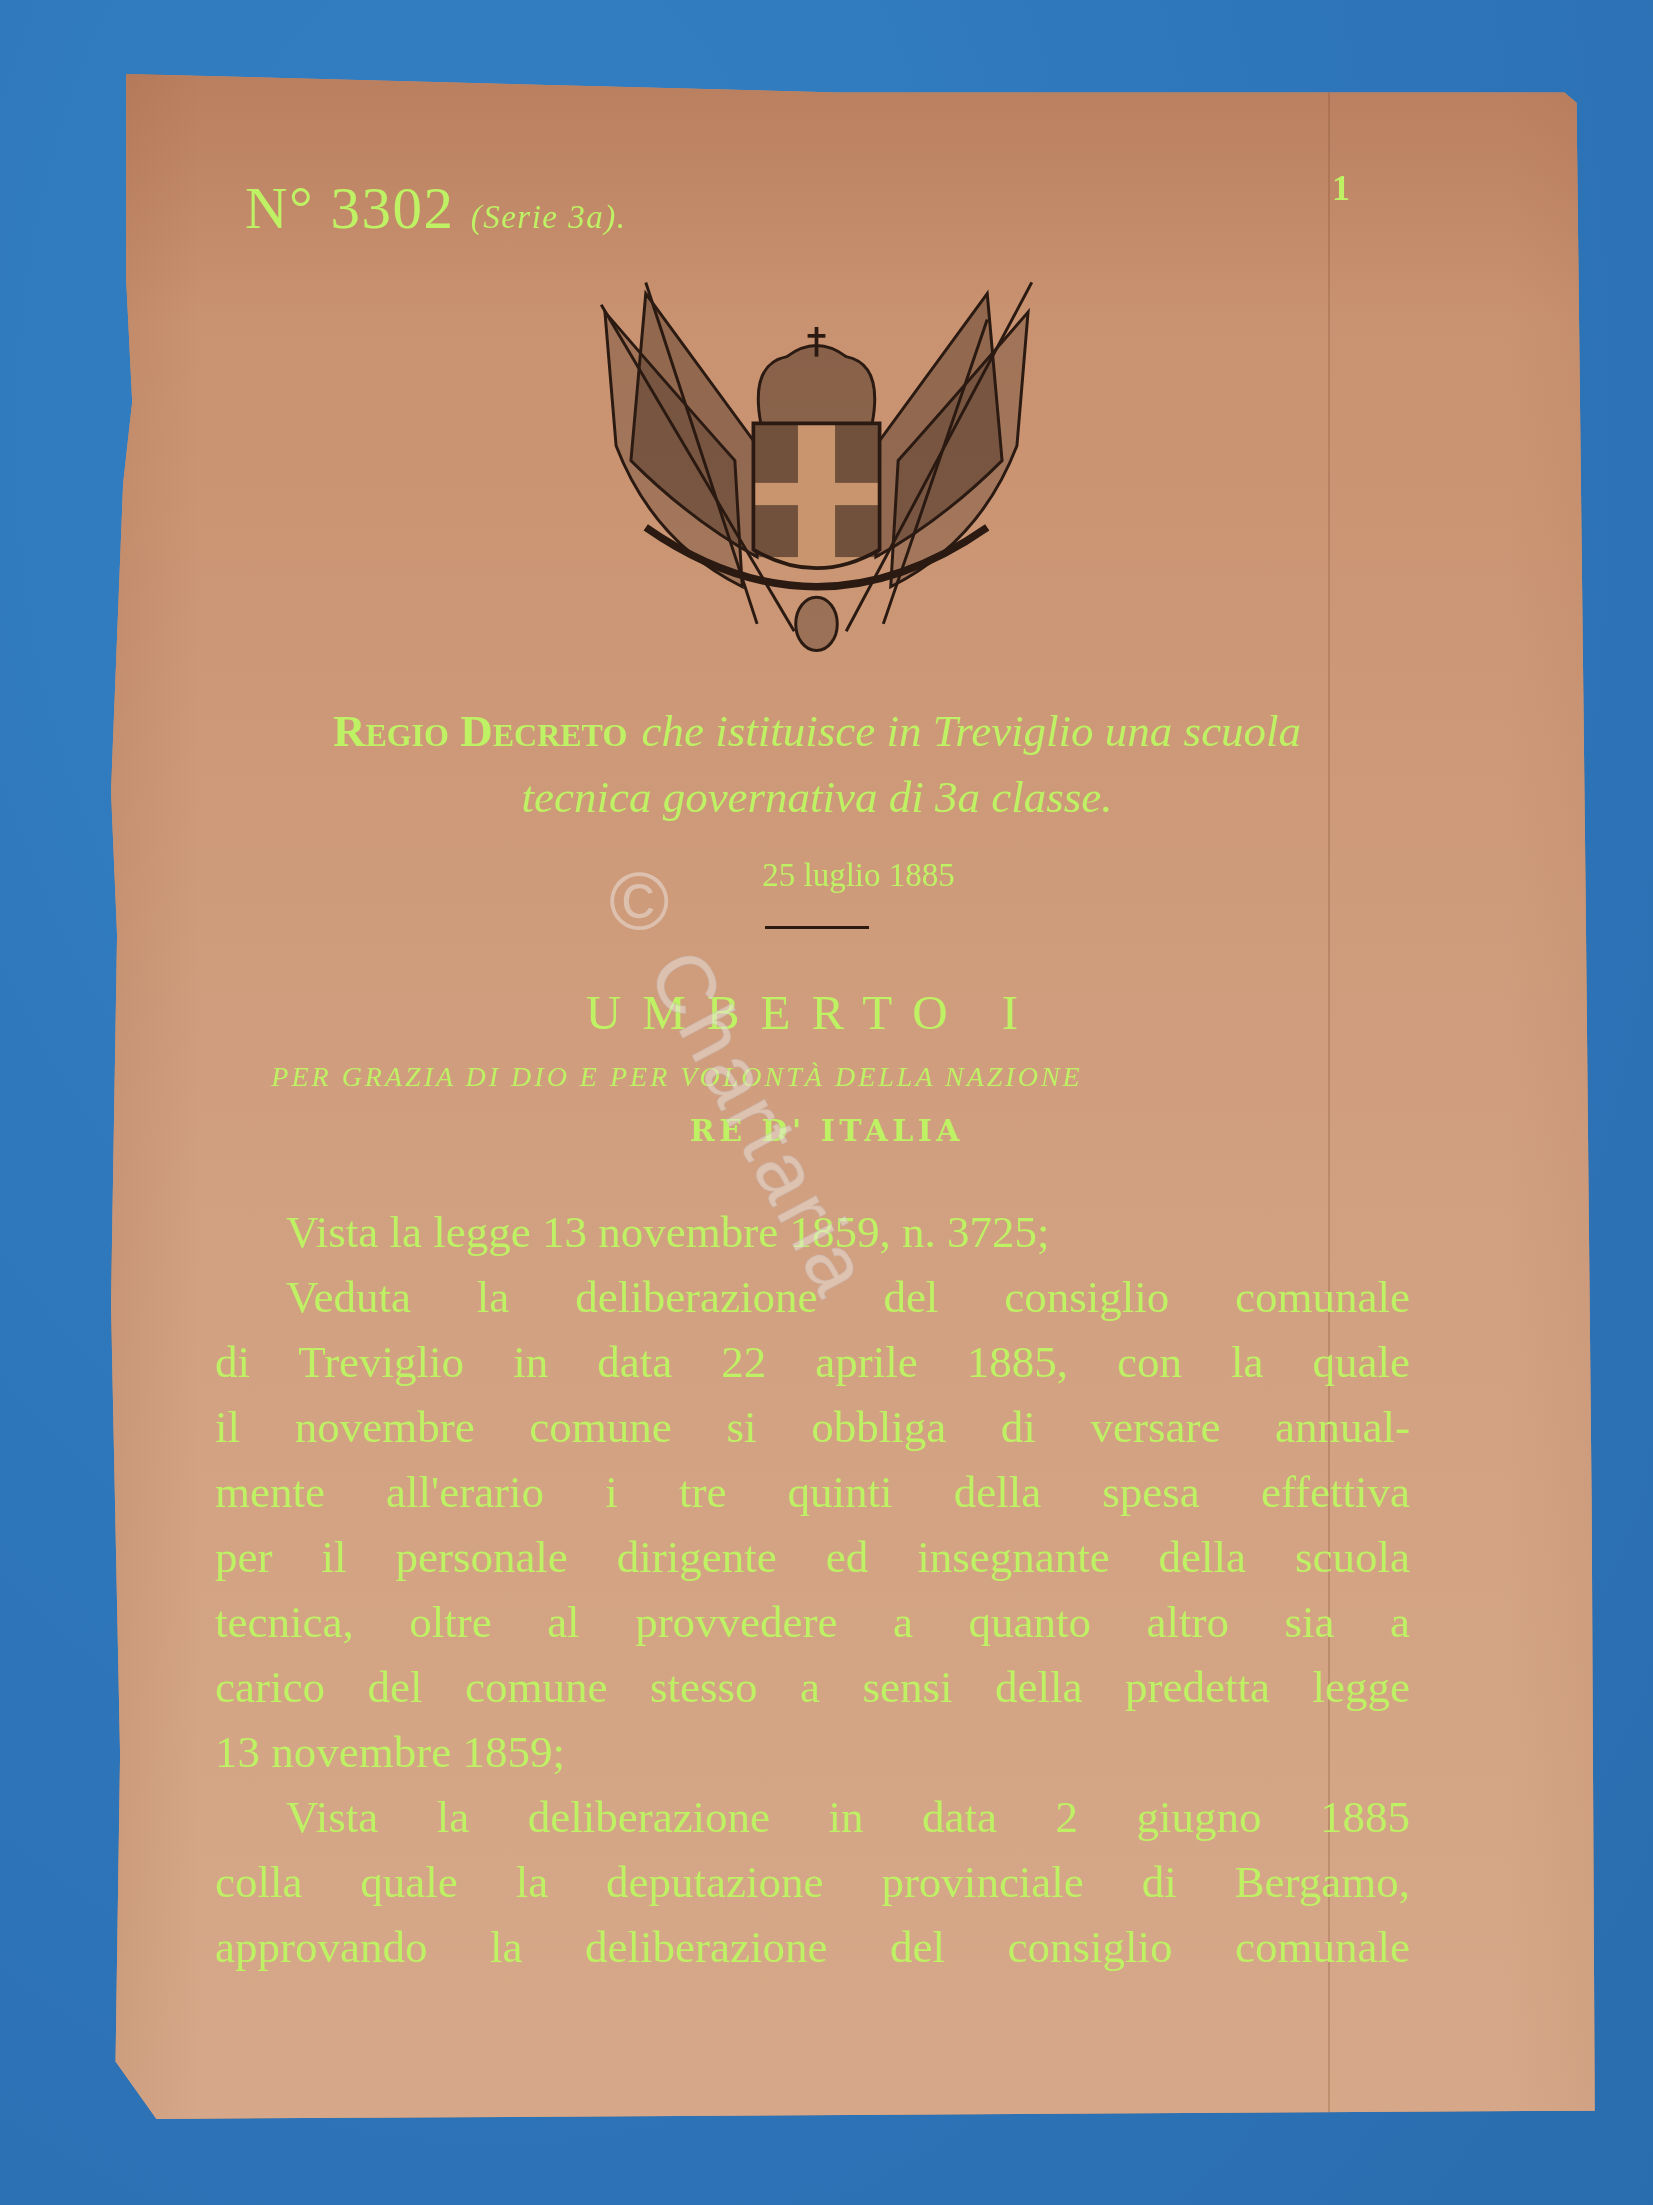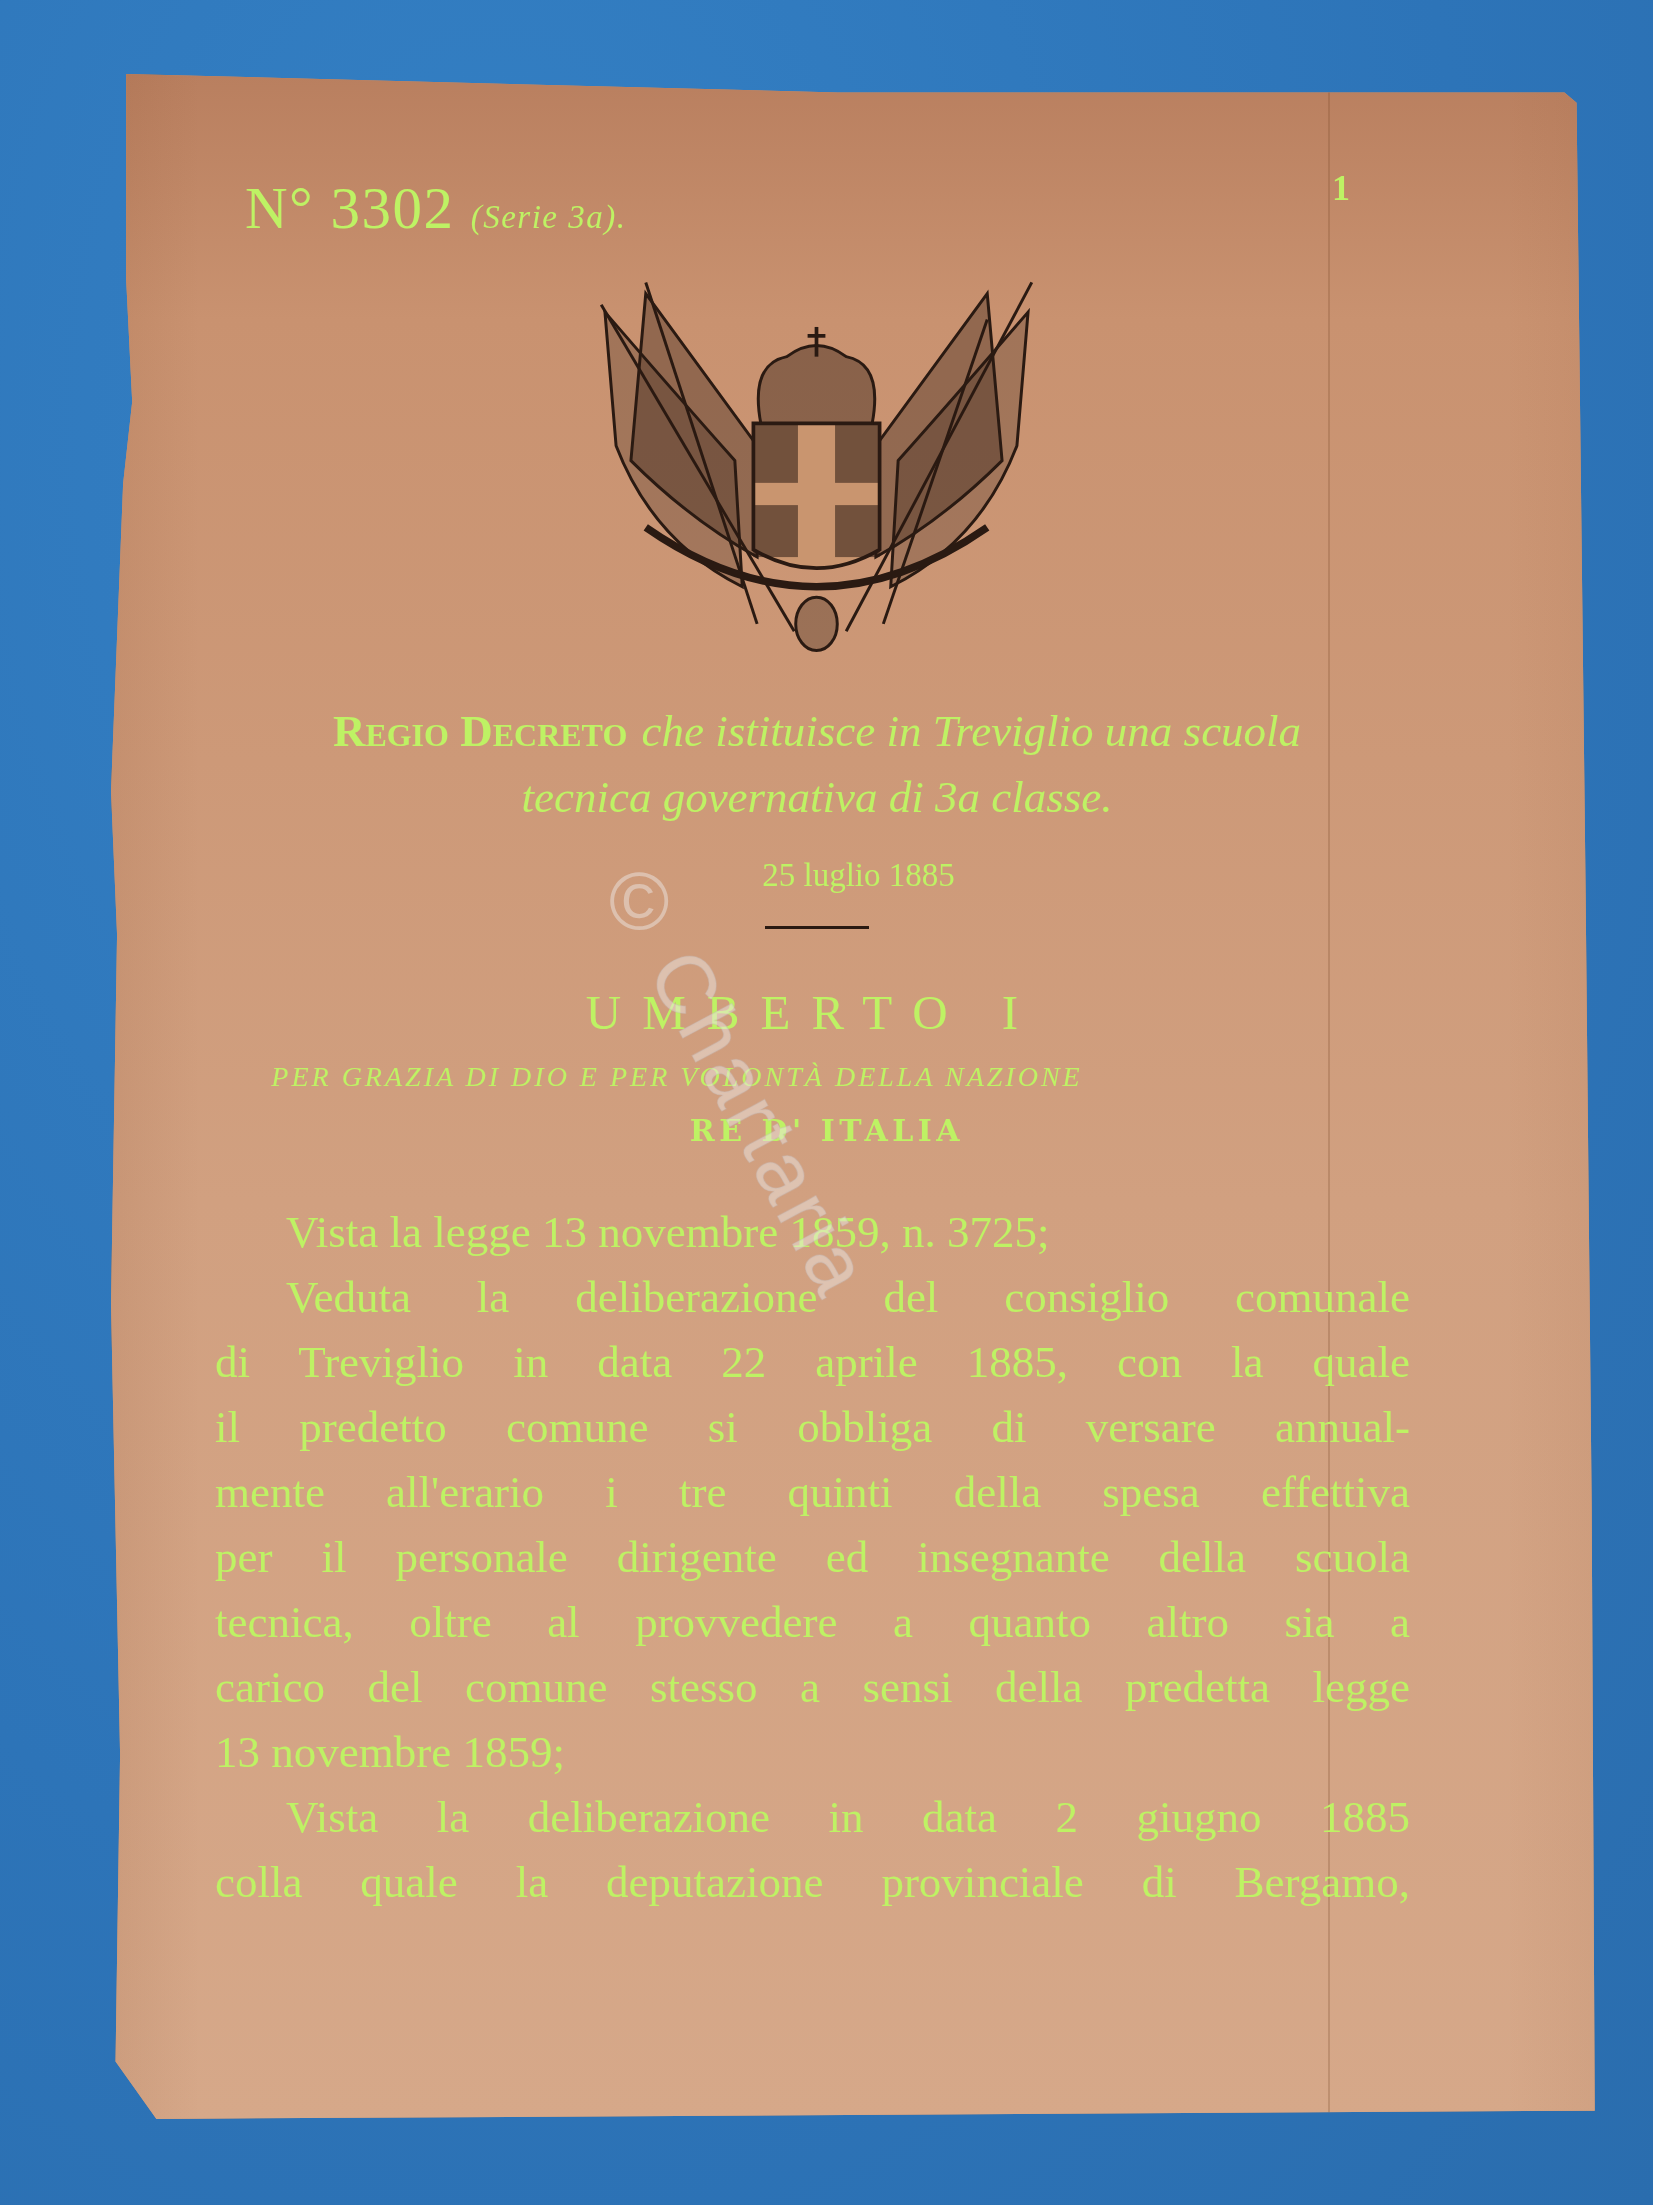--- a/index.html
+++ b/index.html
@@ -99,25 +99,26 @@
 <div class="rule"></div>
 
 <div class="text king">UMBERTO I</div>
 <div class="text grazia">PER GRAZIA DI DIO E PER VOLONTÀ DELLA NAZIONE</div>
 <div class="text re">RE D' ITALIA</div>
 
 <div class="text body">
   <span class="line indent last">Vista la legge 13 novembre 1859, n. 3725;</span>
   <span class="line indent">Veduta la deliberazione del consiglio comunale</span>
   <span class="line">di Treviglio in data 22 aprile 1885, con la quale</span>
-  <span class="line">il predetto comune si obbliga di versare annual-</span>
+  <span class="line">il novembre comune si obbliga di versare annual-</span>
   <span class="line">mente all'erario i tre quinti della spesa effettiva</span>
   <span class="line">per il personale dirigente ed insegnante della scuola</span>
   <span class="line">tecnica, oltre al provvedere a quanto altro sia a</span>
   <span class="line">carico del comune stesso a sensi della predetta legge</span>
   <span class="line last">13 novembre 1859;</span>
   <span class="line indent">Vista la deliberazione in data 2 giugno 1885</span>
   <span class="line">colla quale la deputazione provinciale di Bergamo,</span>
+  <span class="line">approvando la deliberazione del consiglio comunale</span>
 </div>
 
 <div class="wm-c">©</div>
 <div class="watermark" style="left:713px; top:935px;">Chartaria</div>
 
 
 </body></html>

